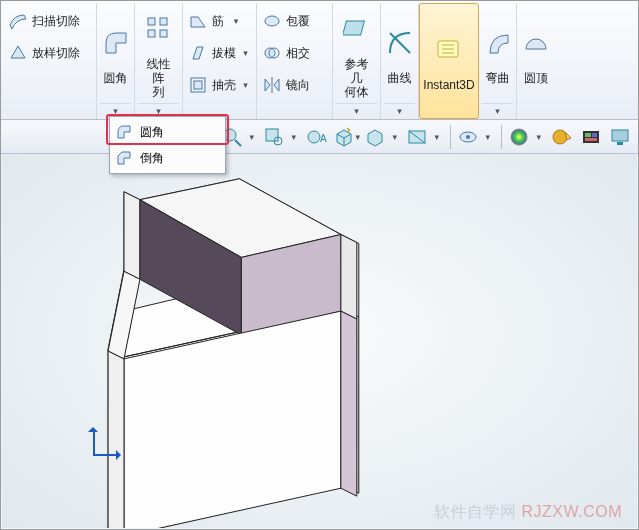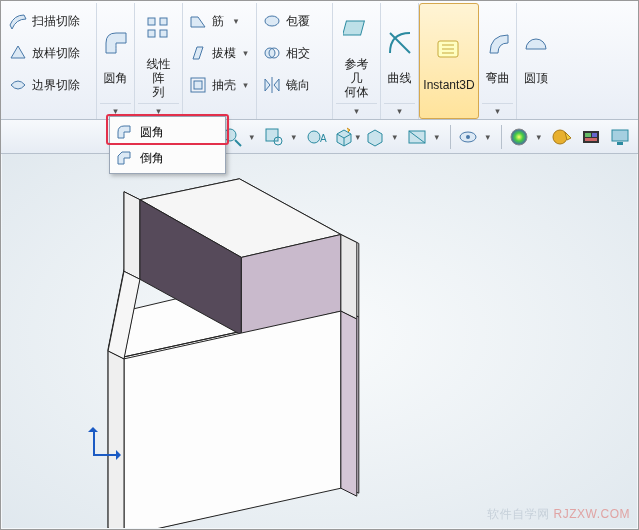--- a/index.html
+++ b/index.html
@@ -140,22 +140,22 @@
     pointer-events: none;
   }
   
   .ic { display: inline-flex; align-items: center; justify-content: center; }
   .ic.s16 { width: 16px; height: 16px; }
   .ic.s20 { width: 20px; height: 20px; }
   .ic.s24 { width: 24px; height: 24px; }
   .ic.s32 { width: 32px; height: 32px; }
   .watermark {
     position: absolute;
-    right: 8px; bottom: 6px;
-    font-size: 12px;
+    right: 16px; bottom: 6px;
+    font-size: 16px;
     color: #c7d1da;
     letter-spacing: 0.5px;
   }
   .watermark span.site { color: #e0a4a4; }
 </style>
 </head>
 <body>
 
 <div class="ribbon">
 
@@ -168,28 +168,20 @@
       </span>
       <span class="lbl">扫描切除</span>
     </div>
     <div class="small-row">
       <span class="ic s20">
         <svg width="20" height="20">
             <path d="M3 15 L10 3 L17 15 Z" fill="#dbe8f4" stroke="#4878a8"></path>
           </svg>
       </span>
       <span class="lbl">放样切除</span>
-    </div>
-    <div class="small-row">
-      <span class="ic s20">
-        <svg width="20" height="20">
-            <path d="M3 10 Q10 2 17 10 Q10 18 3 10 Z" fill="#dbe8f4" stroke="#4878a8"></path>
-          </svg>
-      </span>
-      <span class="lbl">边界切除</span>
     </div>
   </div>
 
   <div class="rib-col" style="width:38px">
     <div class="big-btn">
       <span class="ic s32">
         <svg width="28" height="28">
             <path d="M4 24 L4 14 Q4 4 14 4 L24 4 L24 14 L14 14 Q14 14 14 24 Z" fill="#dce9f5" stroke="#4878a8"></path>
           </svg>
       </span>

